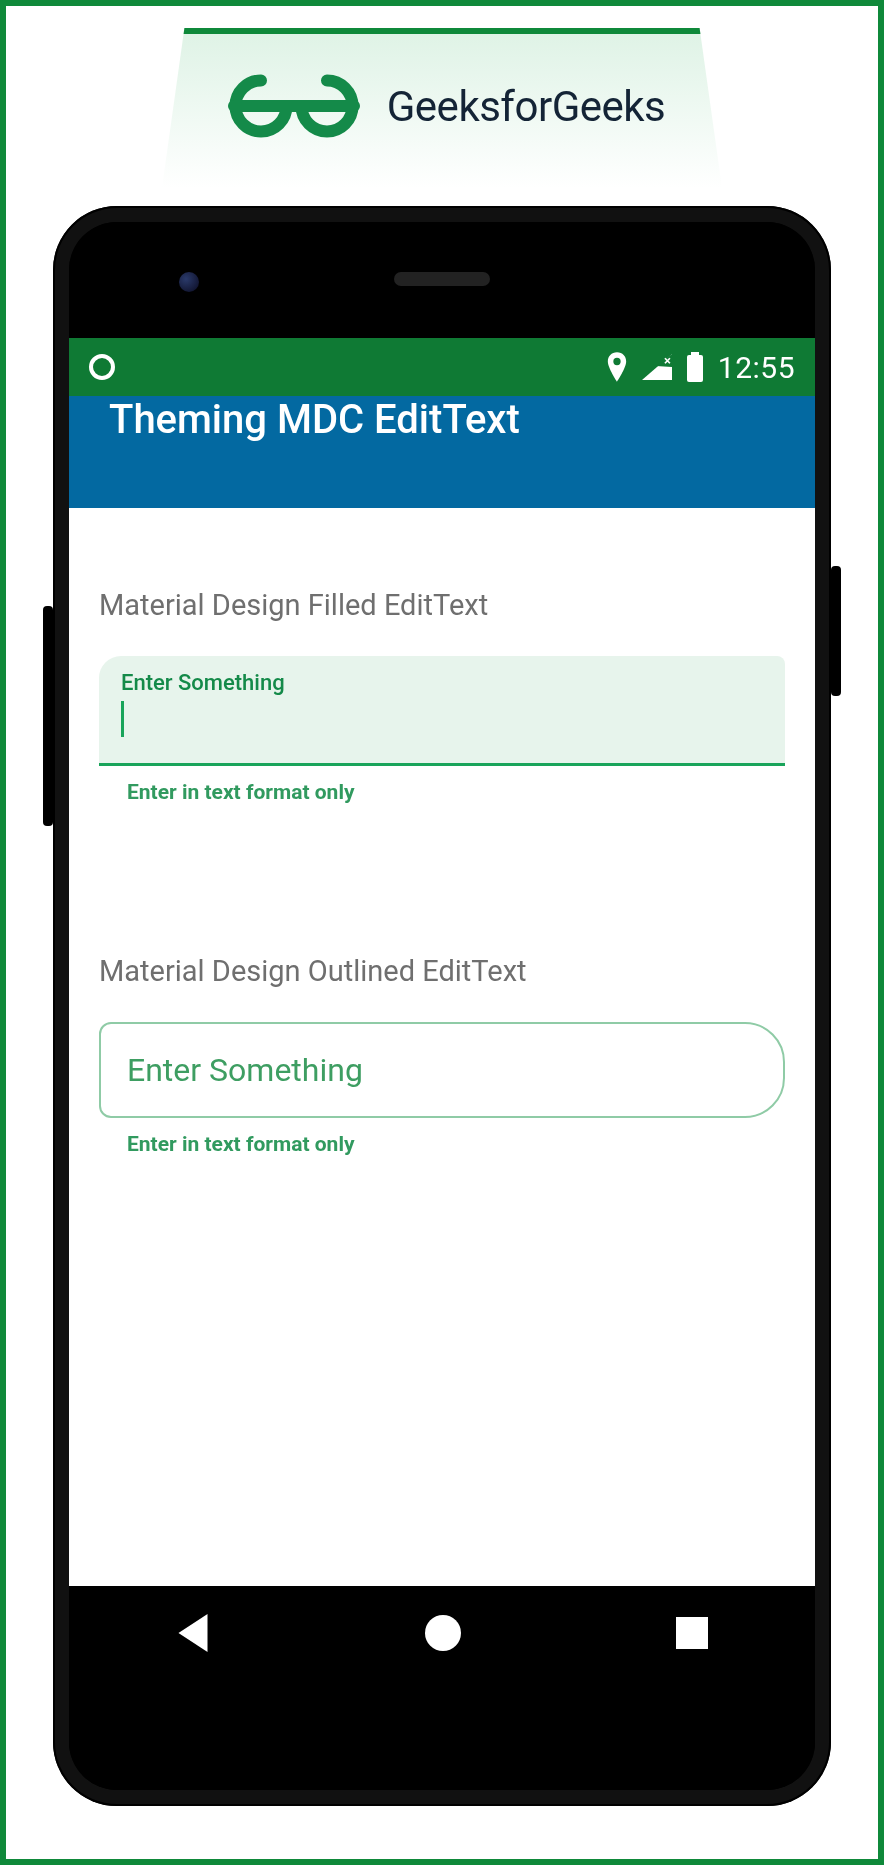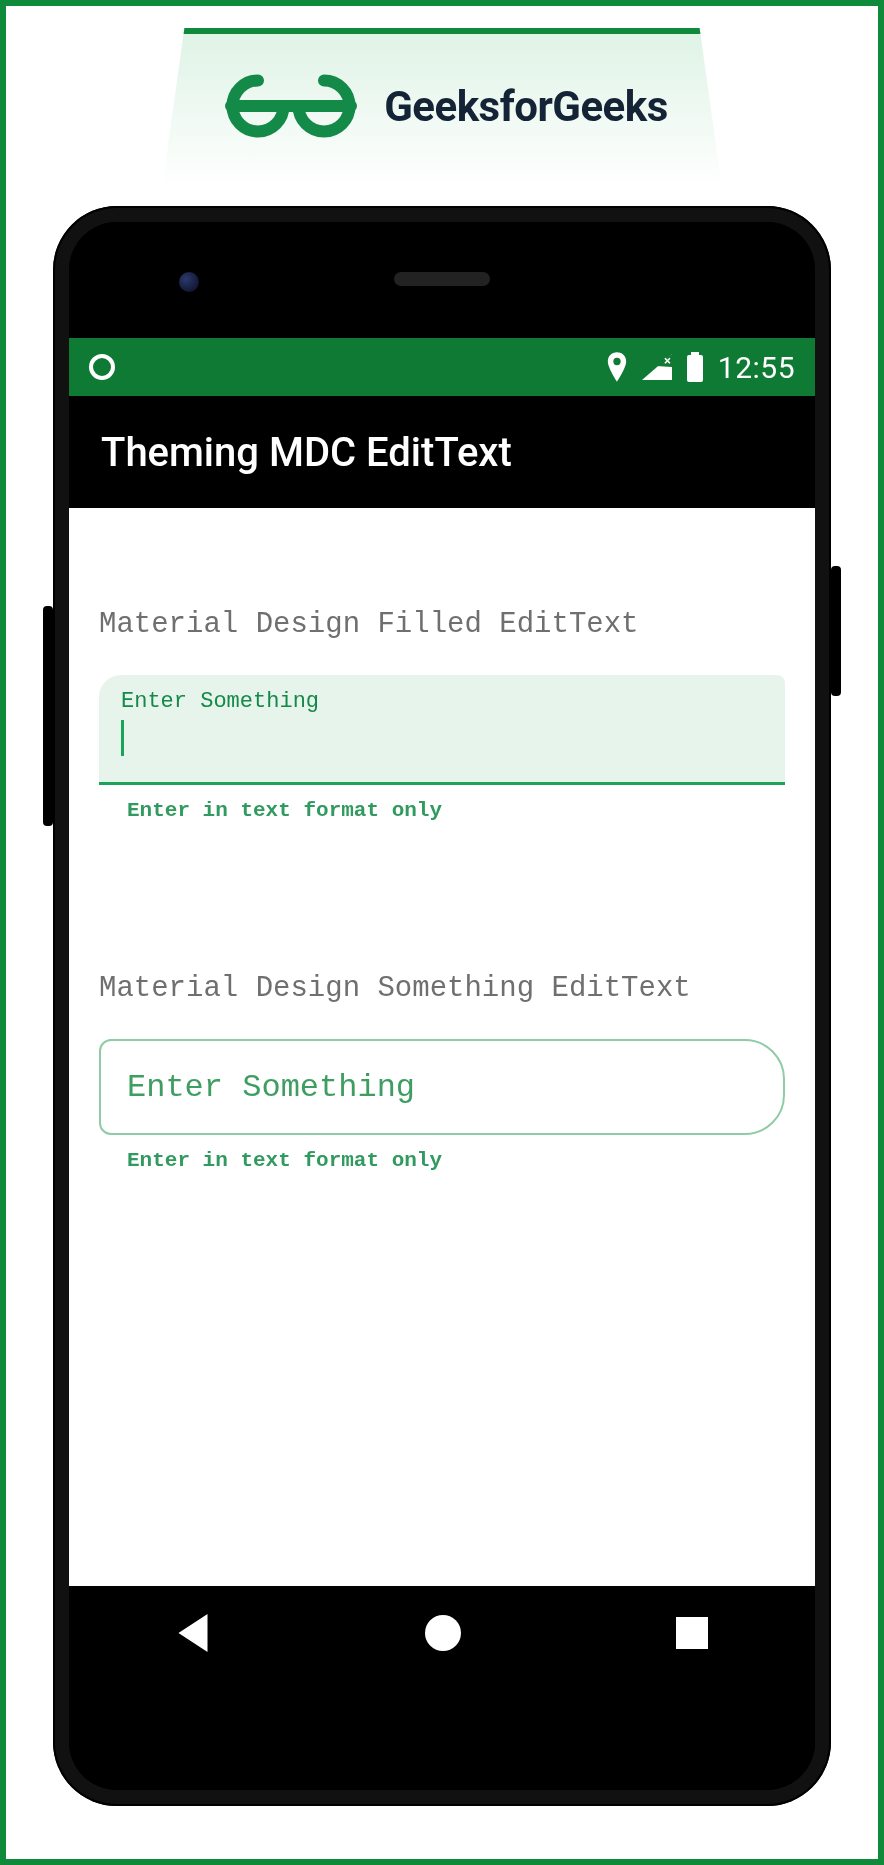--- a/index.html
+++ b/index.html
@@ -31,21 +31,21 @@
   .brand-row {
     position: relative;
     z-index: 1;
     display: flex;
     align-items: center;
     gap: 18px;
   }
   .brand-logo { width: 150px; height: 72px; }
   .brand-text {
     font-size: 42px;
-    font-weight: 700;
+    font-weight: 400;
     color: #142436;
     letter-spacing: -0.5px;
   }
   
   .phone {
     margin: 0 auto;
     width: 778px;
     height: 1600px;
     background: #111;
     border-radius: 64px;
@@ -106,34 +106,33 @@
     border: 4px solid #fff;
     border-radius: 50%;
     display: inline-block;
   }
   .sb-right { display: flex; align-items: center; gap: 14px; }
   .pin-icon svg, .signal-icon svg, .battery-icon svg { display: block; }
   .clock { font-weight: 400; letter-spacing: 0.5px; text-align: right; }
   
   .appbar {
     height: 112px;
-    background: #000000;
+    background: #0369a1;
     color: #fff;
     display: flex;
-    align-items: center;
-    padding: 0 32px;
+    align-items: flex-start;
+    padding: 0 40px;
     font-size: 40px;
     font-weight: 500;
   }
   
   .content {
     flex: 1;
     background: #fff;
-    padding: 60px 30px 0 30px;
-    font-family: Liberation Mono, monospace;
+    padding: 40px 30px 0 30px;
   }
   .section-label {
     color: #6f6f6f;
     font-size: 29px;
     margin: 40px 0 34px 0;
     font-weight: 400;
   }
   
   .filled-field {
     background: #e7f4ec;
@@ -276,21 +275,21 @@
         <div class="section-label">Material Design Filled EditText</div>
 
         <div class="filled-field">
           <div class="filled-label">Enter Something</div>
           <span class="cursor"></span>
         </div>
         <div class="helper">Enter in text format only</div>
 
         <div class="gap"></div>
 
-        <div class="section-label">Material Design Something EditText</div>
+        <div class="section-label">Material Design Outlined EditText</div>
 
         <div class="outlined-field">
           <span class="outlined-placeholder">Enter Something</span>
         </div>
         <div class="helper">Enter in text format only</div>
 
       </div>
     </div>
 
     <div class="navbar">

